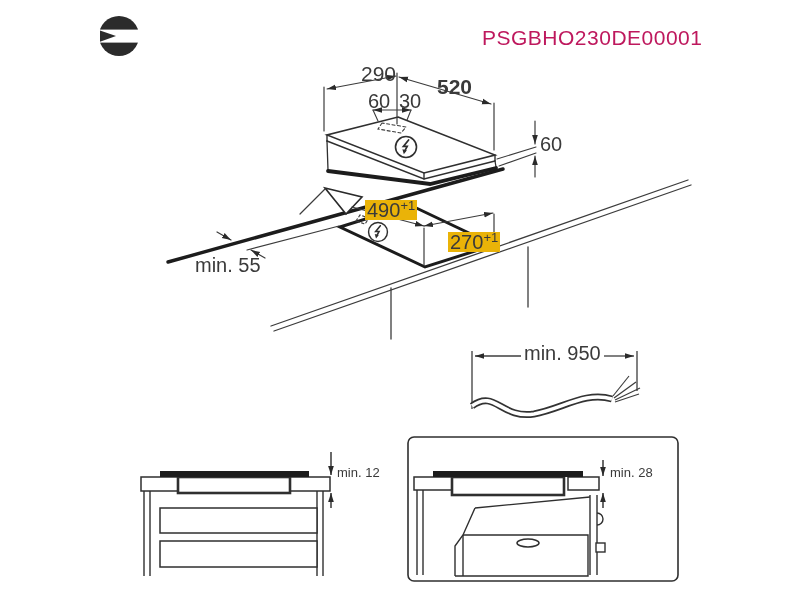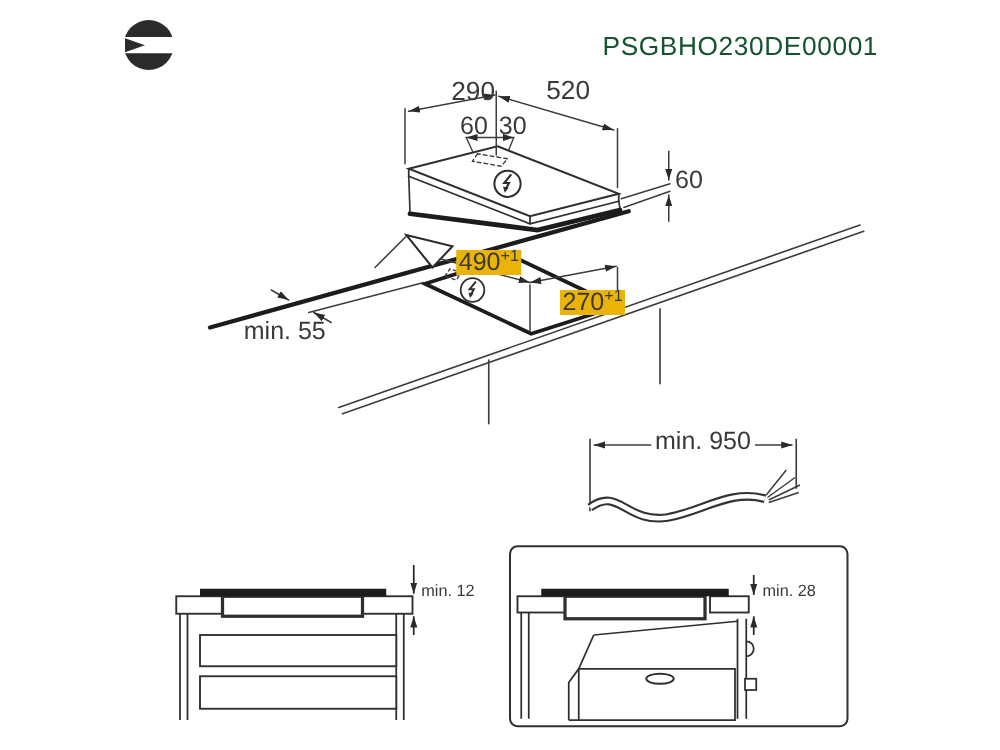--- a/index.html
+++ b/index.html
@@ -5,21 +5,21 @@
   html,body{margin:0;padding:0;background:#ffffff;}
   #page{position:relative;width:800px;height:600px;background:#ffffff;overflow:hidden;
         font-family:"Liberation Sans", sans-serif;color:#3a3a3a;}
   #art{position:absolute;left:0;top:0;}
   .lbl{position:absolute;white-space:nowrap;color:#3a3a3a;line-height:1;}
   .lbl.onwhite{background:#eab308;padding:0 2px;}
   .fs21{font-size:21px;}
   .fs20{font-size:20px;}
   .fs19{font-size:13px;}
   .dim-sup{font-size:13px;position:relative;top:-7px;letter-spacing:0;}
-  .code{font-size:21px;letter-spacing:0.5px;color:#14532d;text-align:right;}
+  .code{font-size:21px;letter-spacing:0.5px;color:#be185d;text-align:right;}
 </style>
 </head>
 <body>
 
 <div id="page">
 
   <svg id="art" width="800" height="600" viewBox="0 0 800 600">
     <defs>
       <marker id="af" orient="auto-start-reverse" markerUnits="userSpaceOnUse" markerWidth="11" markerHeight="8" refX="9" refY="3.25">
         <path d="M0,0.4 L9,3.25 L0,6.1 Z" fill="#2a2a2a"></path>
@@ -148,21 +148,21 @@
         <rect x="596" y="543" width="9" height="9" fill="#ffffff"></rect>
       </g>
       <line x1="603" y1="460" x2="603" y2="476" stroke="#2a2a2a" stroke-width="1.4" marker-end="url(#af)"></line>
       <line x1="603" y1="508" x2="603" y2="493" stroke="#2a2a2a" stroke-width="1.4" marker-end="url(#af)"></line>
     </g>
   </svg>
 
   <div class="lbl code" style="left:482px;top:27px;">PSGBHO230DE00001</div>
 
   <div class="lbl fs21" style="left:336px;top:63px;margin-left:25px;">290</div>
-  <div class="lbl fs21" style="left:437px;top:62px;">520</div>
+  <div class="lbl fs21" style="left:437px;top:76px;font-weight:bold;">520</div>
   <div class="lbl fs20" style="left:368px;top:91px;width:24px;text-align:left;">60</div>
   <div class="lbl fs20" style="left:399px;top:91px;text-align:center;">30</div>
   <div class="lbl fs20" style="left:540px;top:134px;">60</div>
 
   <div class="lbl fs20 onwhite" style="left:365px;top:200px;"><span>490</span><span class="dim-sup">+1</span></div>
   <div class="lbl fs20 onwhite" style="left:448px;top:200px;margin-top:32px;"><span>270</span><span class="dim-sup">+1</span></div>
   <div class="lbl fs20" style="left:195px;top:255px;">min. 55</div>
 
   <div class="lbl fs20" style="left:524px;top:343px;">min. 950</div>
 

